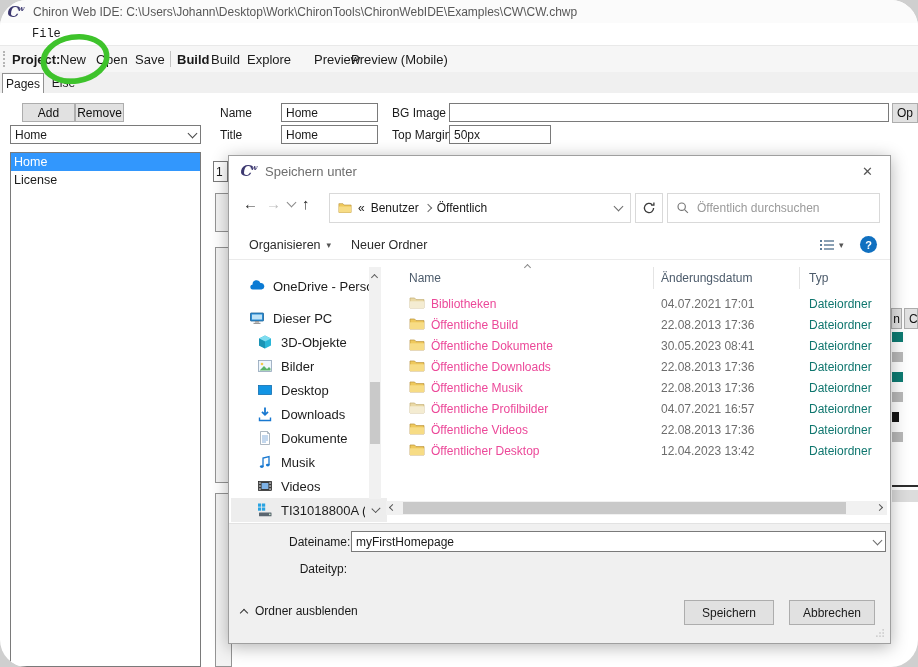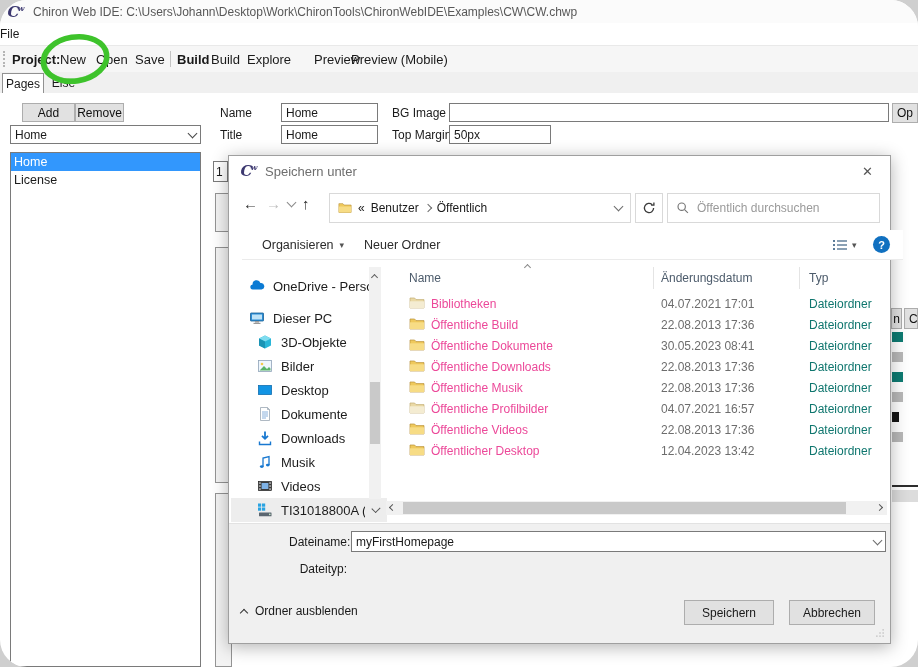--- a/index.html
+++ b/index.html
@@ -8,21 +8,21 @@
   .abs{position:absolute;}
   .ico{display:inline-flex;align-items:center;justify-content:center;width:16px;height:16px;flex:0 0 auto;}
   .ico svg{width:100%;height:100%;display:block;}
   .chev{display:inline-block;width:6px;height:6px;border-right:1.5px solid #474747;border-bottom:1.5px solid #474747;}
   .cd{transform:rotate(45deg);margin-top:-3px;} .cu{transform:rotate(-135deg);margin-top:3px;}
   .cl{transform:rotate(135deg);} .cr{transform:rotate(-45deg);}
   .helpdot{display:inline-flex;width:17px;height:17px;border-radius:50%;background:#1070c0;color:#fff;
            font-size:11px;font-weight:bold;align-items:center;justify-content:center;}
   
   .titlebar{left:0;top:0;width:918px;height:23px;background:#fbfbfb;display:flex;align-items:center;gap:9px;padding-left:8px;box-sizing:border-box;color:#585858;}
-  .menubar{left:0;top:23px;width:918px;height:22px;background:#ffffff;display:flex;align-items:center;padding-left:0;box-sizing:border-box;}
+  .menubar{left:0;top:23px;width:918px;height:22px;background:#ffffff;display:flex;align-items:center;padding-left:32px;box-sizing:border-box;font-family:Liberation Mono, monospace;}
   .toolbar{left:0;top:45px;width:918px;height:27px;background:#f6f6f6;border-top:1px solid #e9e9e9;box-sizing:border-box;}
   .tb-grip{position:absolute;left:3px;top:5px;width:2px;height:16px;border-left:2px dotted #b5b5b5;}
   .tb-item{position:absolute;top:0;height:26px;display:flex;align-items:center;font-size:13px;white-space:nowrap;}
   .tb-item.bold{font-weight:bold;}
   .tb-sep{position:absolute;left:170px;top:5px;width:1px;height:16px;background:#c4c4c4;}
   .tabstrip{left:0;top:72px;width:918px;height:21px;background:#f0f0f0;}
   .tab{position:absolute;top:1px;height:20px;display:flex;align-items:center;justify-content:center;box-sizing:border-box;}
   .tab.active{background:#fff;border:1px solid #919191;border-bottom:none;z-index:2;}
   
   .btn{background:#e1e1e1;border:1px solid #adadad;display:flex;align-items:center;justify-content:center;box-sizing:border-box;font-size:12px;color:#111;}
@@ -33,21 +33,21 @@
   .lb-item.sel{background:#3297fd;color:#fff;}
   .grpbox{border:1px solid #949494;background:#f3f3f3;box-sizing:border-box;}
   
   .dialog{left:228px;top:155px;width:663px;height:489px;background:#fff;border:1px solid #9f9f9f;
           box-shadow:0 3px 16px rgba(0,0,0,.30);box-sizing:border-box;z-index:10;}
   .dlg-title{position:absolute;left:0;top:0;width:100%;height:30px;display:flex;align-items:center;}
   .dlg-title .txt{color:#6e6e6e;font-size:13px;margin-left:8px;}
   .dlg-close{position:absolute;right:0;top:0;width:45px;height:30px;display:flex;align-items:center;justify-content:center;color:#555;font-size:13px;}
   .navbox{position:absolute;border:1px solid #d9d9d9;box-sizing:border-box;display:flex;align-items:center;background:#fff;}
   .navglyph{font-size:15px;line-height:1;}
-  .cmdbar{position:absolute;left:13px;top:74px;width:100%;height:30px;border-bottom:1px solid #ebebeb;box-sizing:border-box;background:#fff;}
+  .cmdbar{position:absolute;left:0;top:74px;width:100%;height:30px;border-bottom:1px solid #ebebeb;box-sizing:border-box;background:#fff;}
   .cmditem{position:absolute;top:0;height:29px;display:flex;align-items:center;gap:6px;font-size:12.5px;color:#2b2b2b;}
   .place{display:flex;align-items:center;gap:8px;height:24px;padding-left:18px;font-size:13px;color:#1c1c1c;}
   .place.indent{padding-left:26px;}
   .place.sel{background:#ededed;}
   .place .lbl{white-space:nowrap;overflow:hidden;}
   .hdr{position:absolute;font-size:12px;color:#4c5b6b;}
   .filerow{position:absolute;height:21px;width:486px;}
   .filerow .nm{position:absolute;left:30px;top:0;height:21px;display:flex;align-items:center;font-size:12px;color:#ec4899;white-space:nowrap;}
   .filerow .ic{position:absolute;left:8px;top:2px;}
   .filerow .dt{position:absolute;left:260px;top:0;height:21px;display:flex;align-items:center;font-size:12px;color:#6d6d6d;white-space:nowrap;}
@@ -255,37 +255,37 @@
           <span class="ico">
             <svg viewBox="0 0 16 16" xmlns="http://www.w3.org/2000/svg">
               <rect x="1.5" y="3.5" width="13" height="9" fill="#1294e4" stroke="#0f6eb0" stroke-width=".8"></rect>
             </svg>
           </span>
           <span class="lbl">Desktop</span>
         </div>
         <div class="place indent">
           <span class="ico">
             <svg viewBox="0 0 16 16" xmlns="http://www.w3.org/2000/svg">
+              <path d="M8 1.5v7M5 5.8l3 3 3-3" stroke="#1878d0" stroke-width="1.8" fill="none"></path>
+              <path d="M2.5 11.5v3h11v-3" stroke="#1878d0" stroke-width="1.4" fill="none"></path>
+            </svg>
+          </span>
+          <span class="lbl">Downloads</span>
+        </div>
+        <div class="place indent">
+          <span class="ico">
+            <svg viewBox="0 0 16 16" xmlns="http://www.w3.org/2000/svg">
               <path d="M3.5 1.5h7l2 2v11h-9z" fill="#fff" stroke="#9aa7b4" stroke-width=".8"></path>
               <path d="M10.5 1.5v2h2" fill="none" stroke="#9aa7b4" stroke-width=".8"></path>
               <g stroke="#7aa7d8" stroke-width=".9">
                 <path d="M5 6h6M5 8h6M5 10h6M5 12h4"></path>
               </g>
             </svg>
           </span>
           <span class="lbl">Dokumente</span>
-        </div>
-        <div class="place indent">
-          <span class="ico">
-            <svg viewBox="0 0 16 16" xmlns="http://www.w3.org/2000/svg">
-              <path d="M8 1.5v7M5 5.8l3 3 3-3" stroke="#1878d0" stroke-width="1.8" fill="none"></path>
-              <path d="M2.5 11.5v3h11v-3" stroke="#1878d0" stroke-width="1.4" fill="none"></path>
-            </svg>
-          </span>
-          <span class="lbl">Downloads</span>
         </div>
         <div class="place indent">
           <span class="ico">
             <svg viewBox="0 0 16 16" xmlns="http://www.w3.org/2000/svg">
               <path d="M6 12.5V4l6-1.5V11" stroke="#1878d0" stroke-width="1.3" fill="none"></path>
               <ellipse cx="4.8" cy="12.6" rx="1.9" ry="1.3" fill="#1878d0"></ellipse>
               <ellipse cx="10.8" cy="11.1" rx="1.9" ry="1.3" fill="#1878d0"></ellipse>
             </svg>
           </span>
           <span class="lbl">Musik</span>

